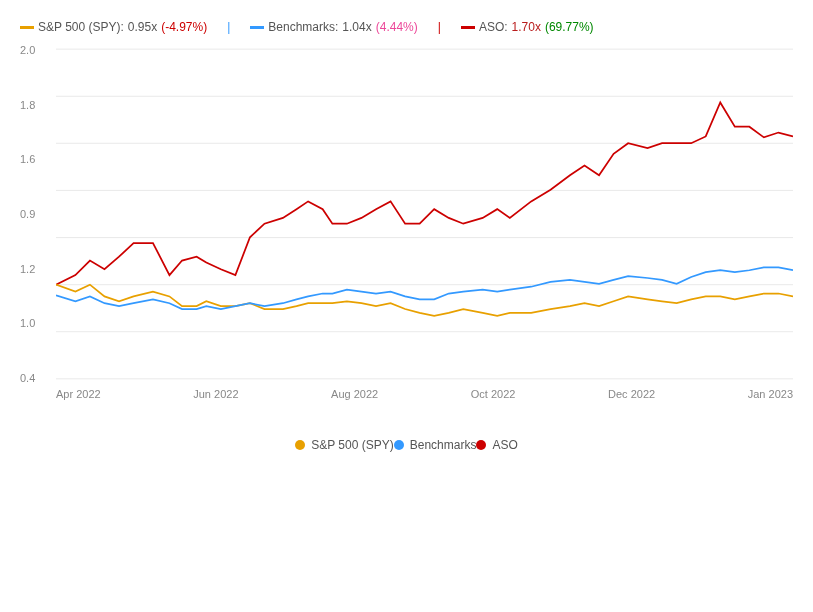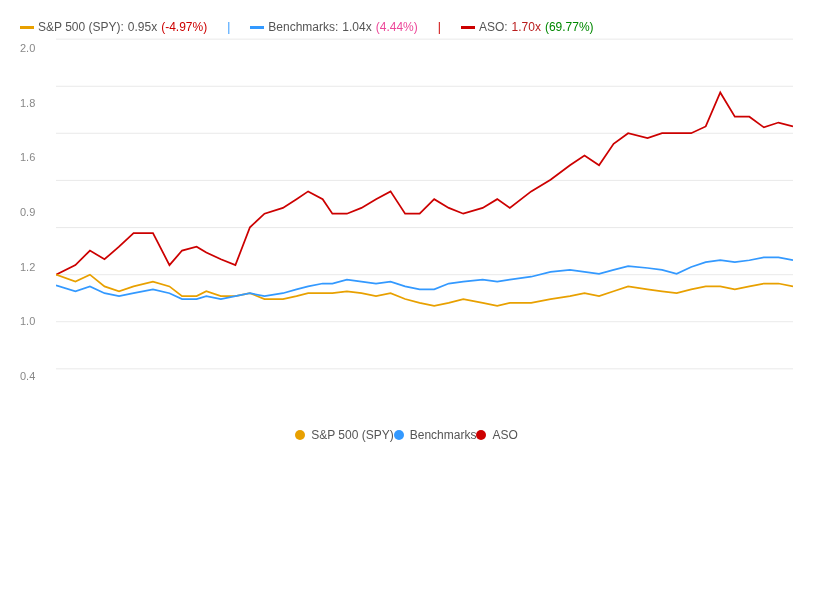--- a/index.html
+++ b/index.html
@@ -39,20 +39,21 @@
       position: absolute;
       bottom: -7px;
       left: 0;
       right: 0;
       height: 2px;
       background: #111;
     }
     .legend {
       display: flex;
       gap: 20px;
+      margin-bottom: 10px;
       font-size: 12px;
       flex-wrap: wrap;
     }
     .legend-item {
       display: flex;
       align-items: center;
       gap: 4px;
     }
     .legend-bar {
       width: 14px;
@@ -66,21 +67,21 @@
       height: 380px;
     }
     .chart-svg {
       width: 100%;
       height: 340px;
       display: block;
     }
     .y-axis-labels {
       position: absolute;
       left: 0;
-      top: 8px;
+      top: 0;
       height: 340px;
       display: flex;
       flex-direction: column;
       justify-content: space-between;
       font-size: 11px;
       color: #888;
     }
     .x-axis-labels {
       display: flex;
       justify-content: space-between;
@@ -314,20 +315,28 @@
           685,228
           700,230
           715,228
           730,225
           745,225
           760,228
         "></polyline>
 
     </svg>
 
+    <div class="x-axis-labels">
+      <span>Apr 2022</span>
+      <span>Jun 2022</span>
+      <span>Aug 2022</span>
+      <span>Oct 2022</span>
+      <span>Dec 2022</span>
+      <span>Jan 2023</span>
+    </div>
   </div>
 
   <div class="bottom-legend">
     <div class="bottom-legend-item">
       <span class="bottom-dot" style="background:#E8A000;"></span>
       <span>S&amp;P 500 (SPY)</span>
     </div>
     <div class="bottom-legend-item">
       <span class="bottom-dot" style="background:#3399FF;"></span>
       <span>Benchmarks</span>

